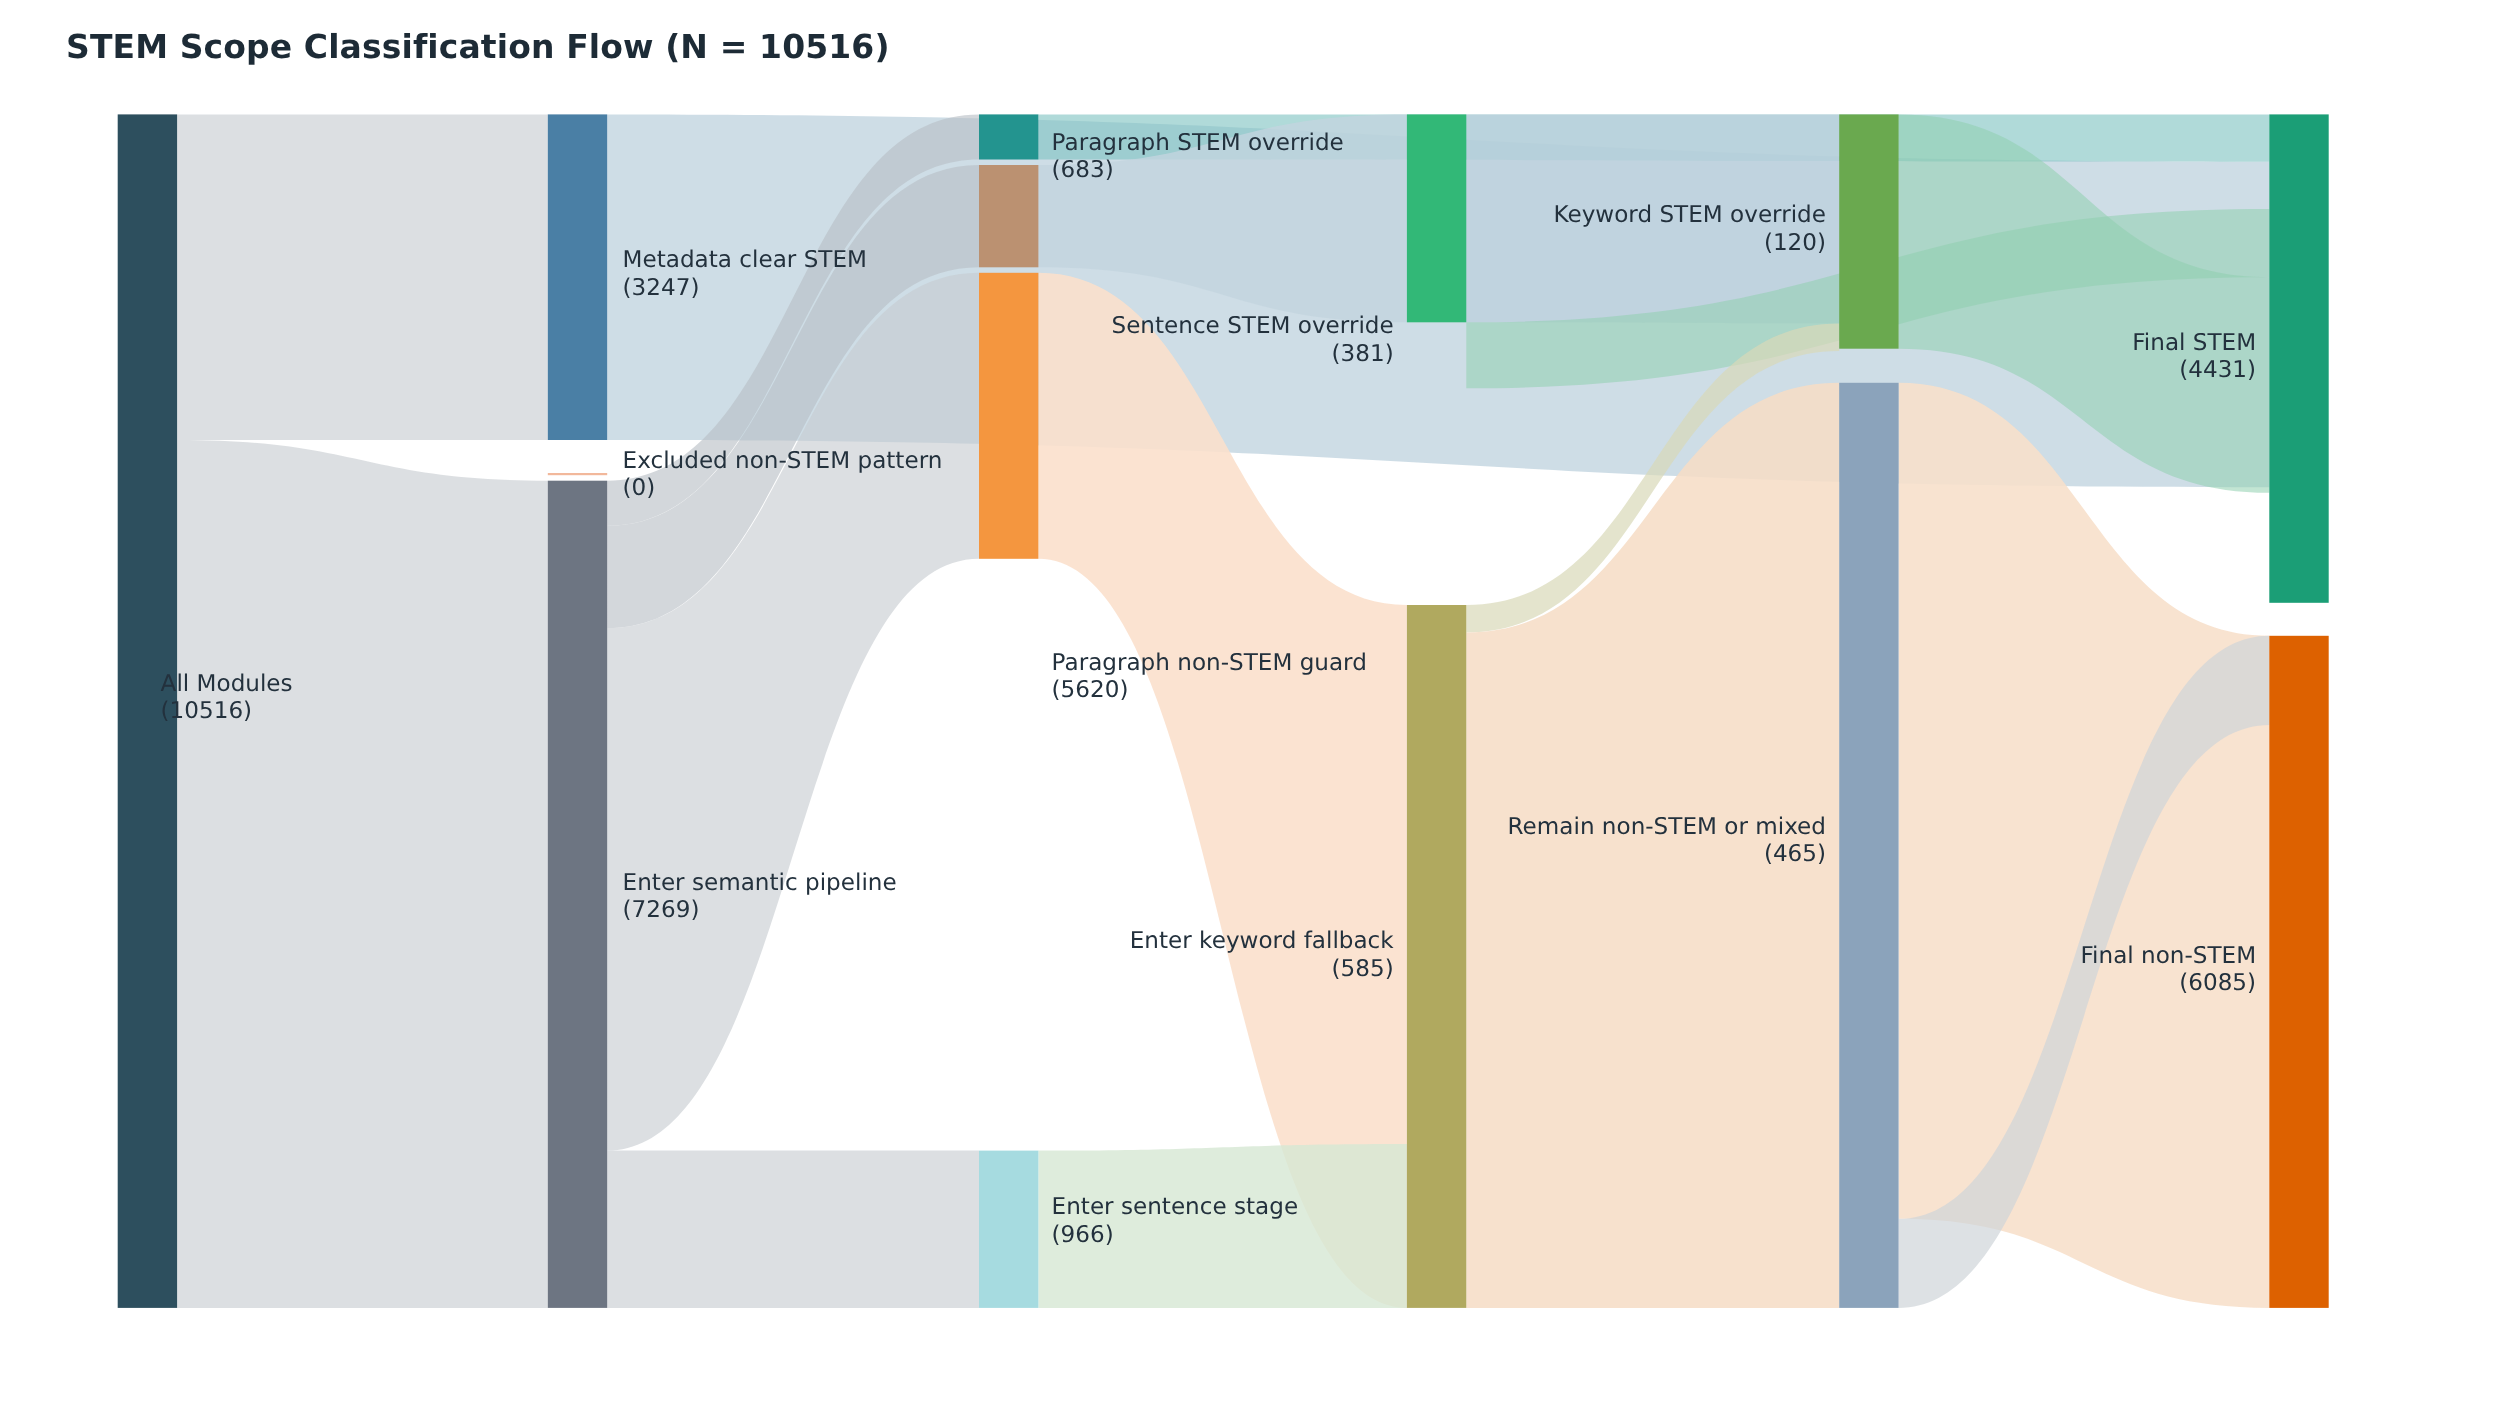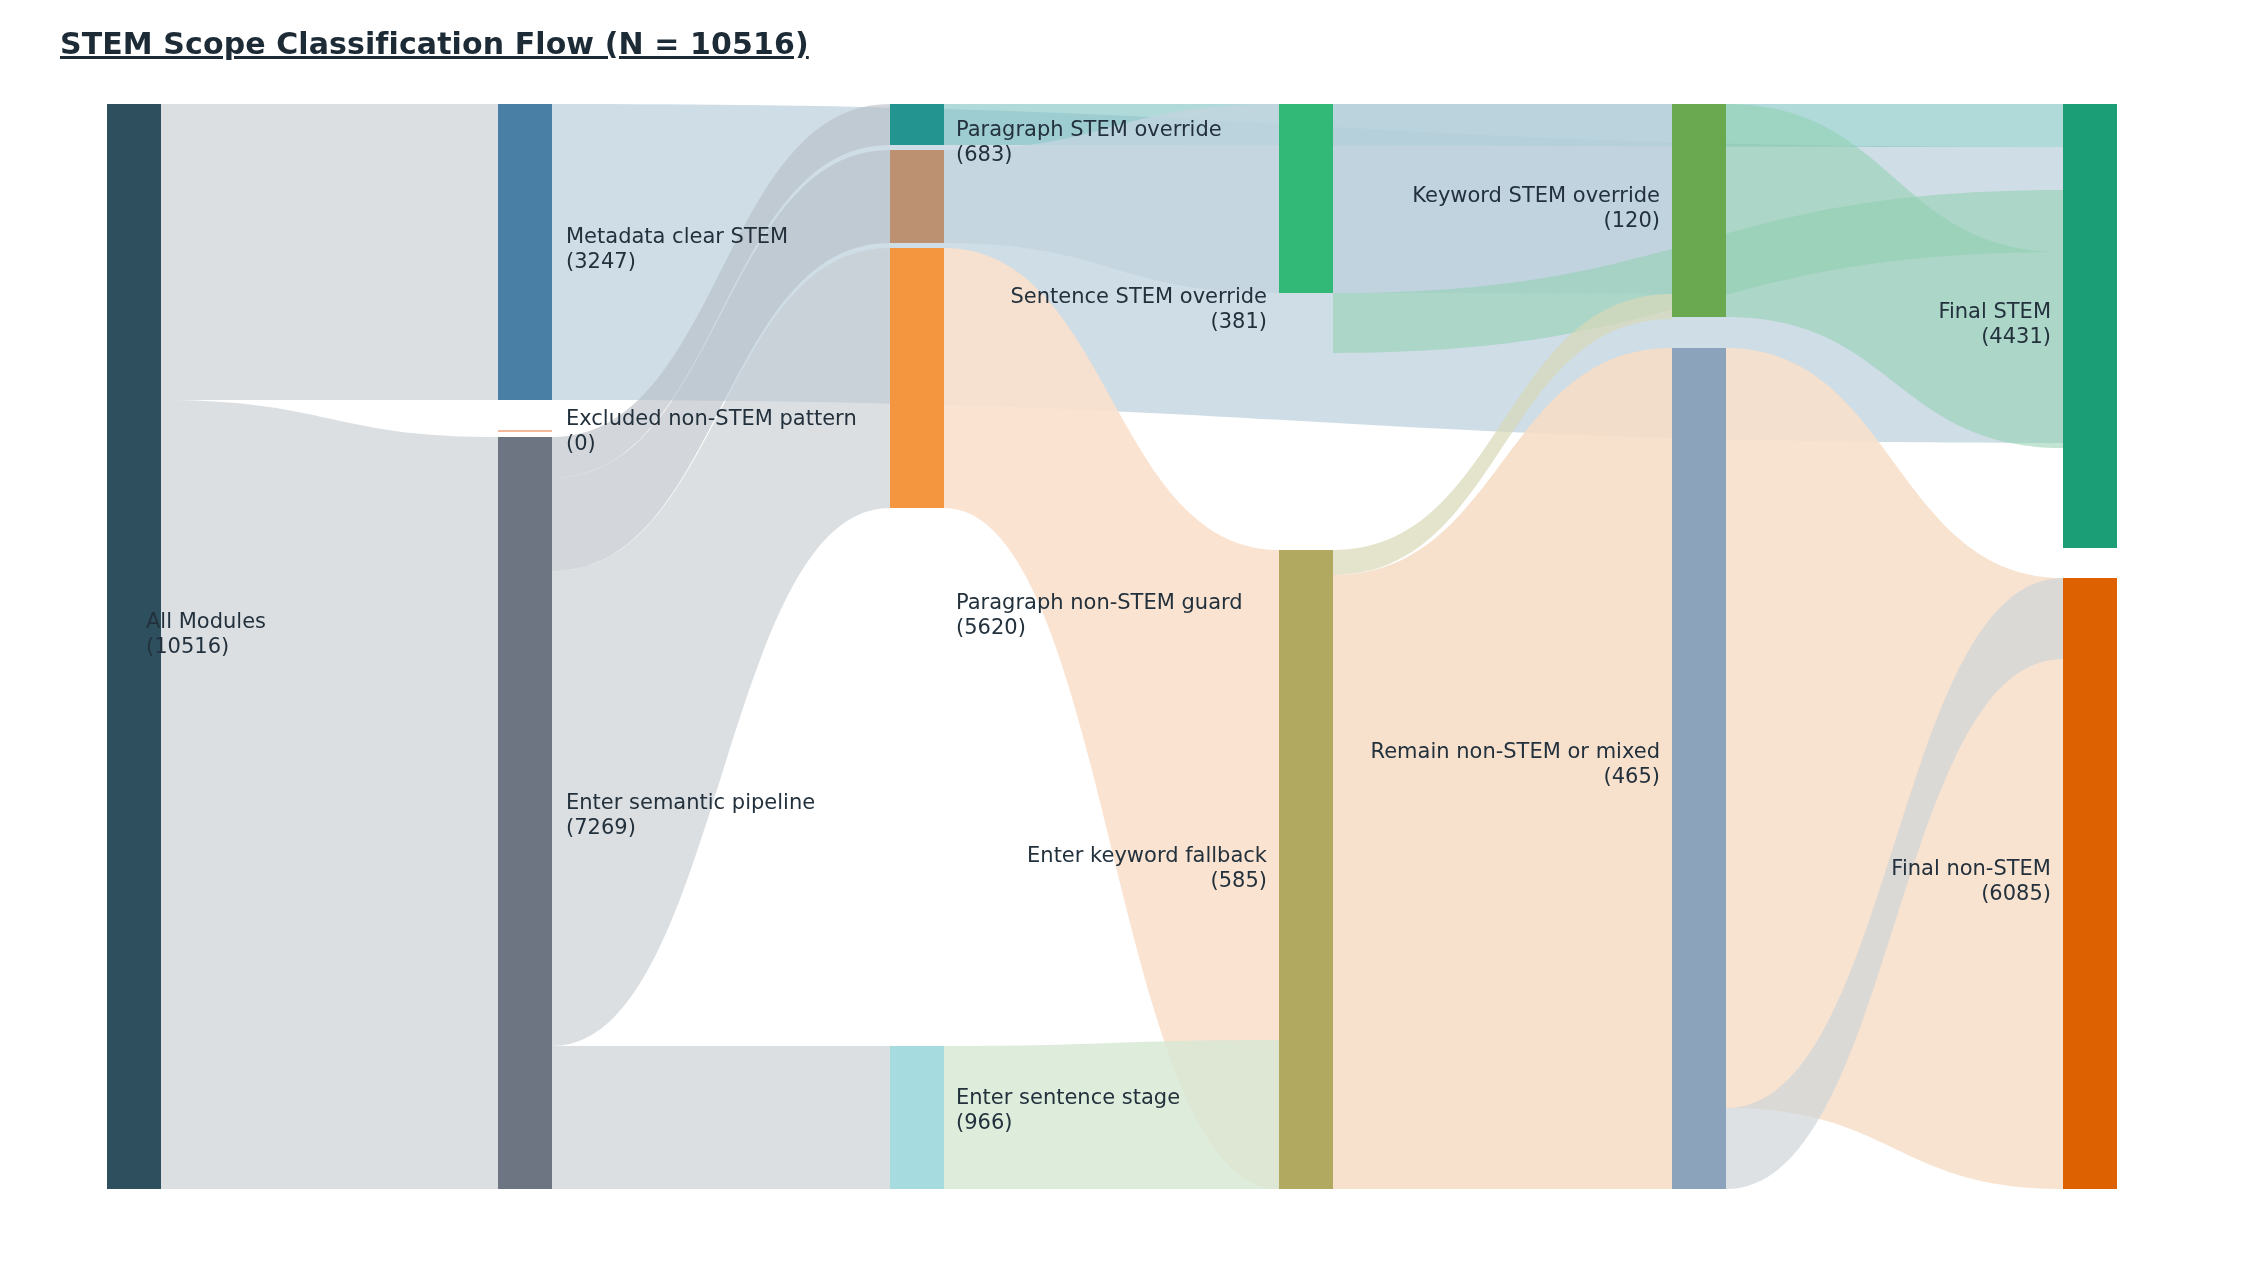--- a/index.html
+++ b/index.html
@@ -21,21 +21,20 @@
   .chart-title {
     position: absolute;
     left: 60px;
     top: 26px;
     font-family: "DejaVu Sans", sans-serif;
     font-size: 30px;
     font-weight: bold;
     color: #1d2b36;
     letter-spacing: 0.1px;
     white-space: nowrap;
-    text-decoration: underline;
   }
   svg#sankey {
     position: absolute;
     left: 0;
     top: 0;
     width: 2268px;
     height: 1283px;
     display: block;
   }
   .node-label {

